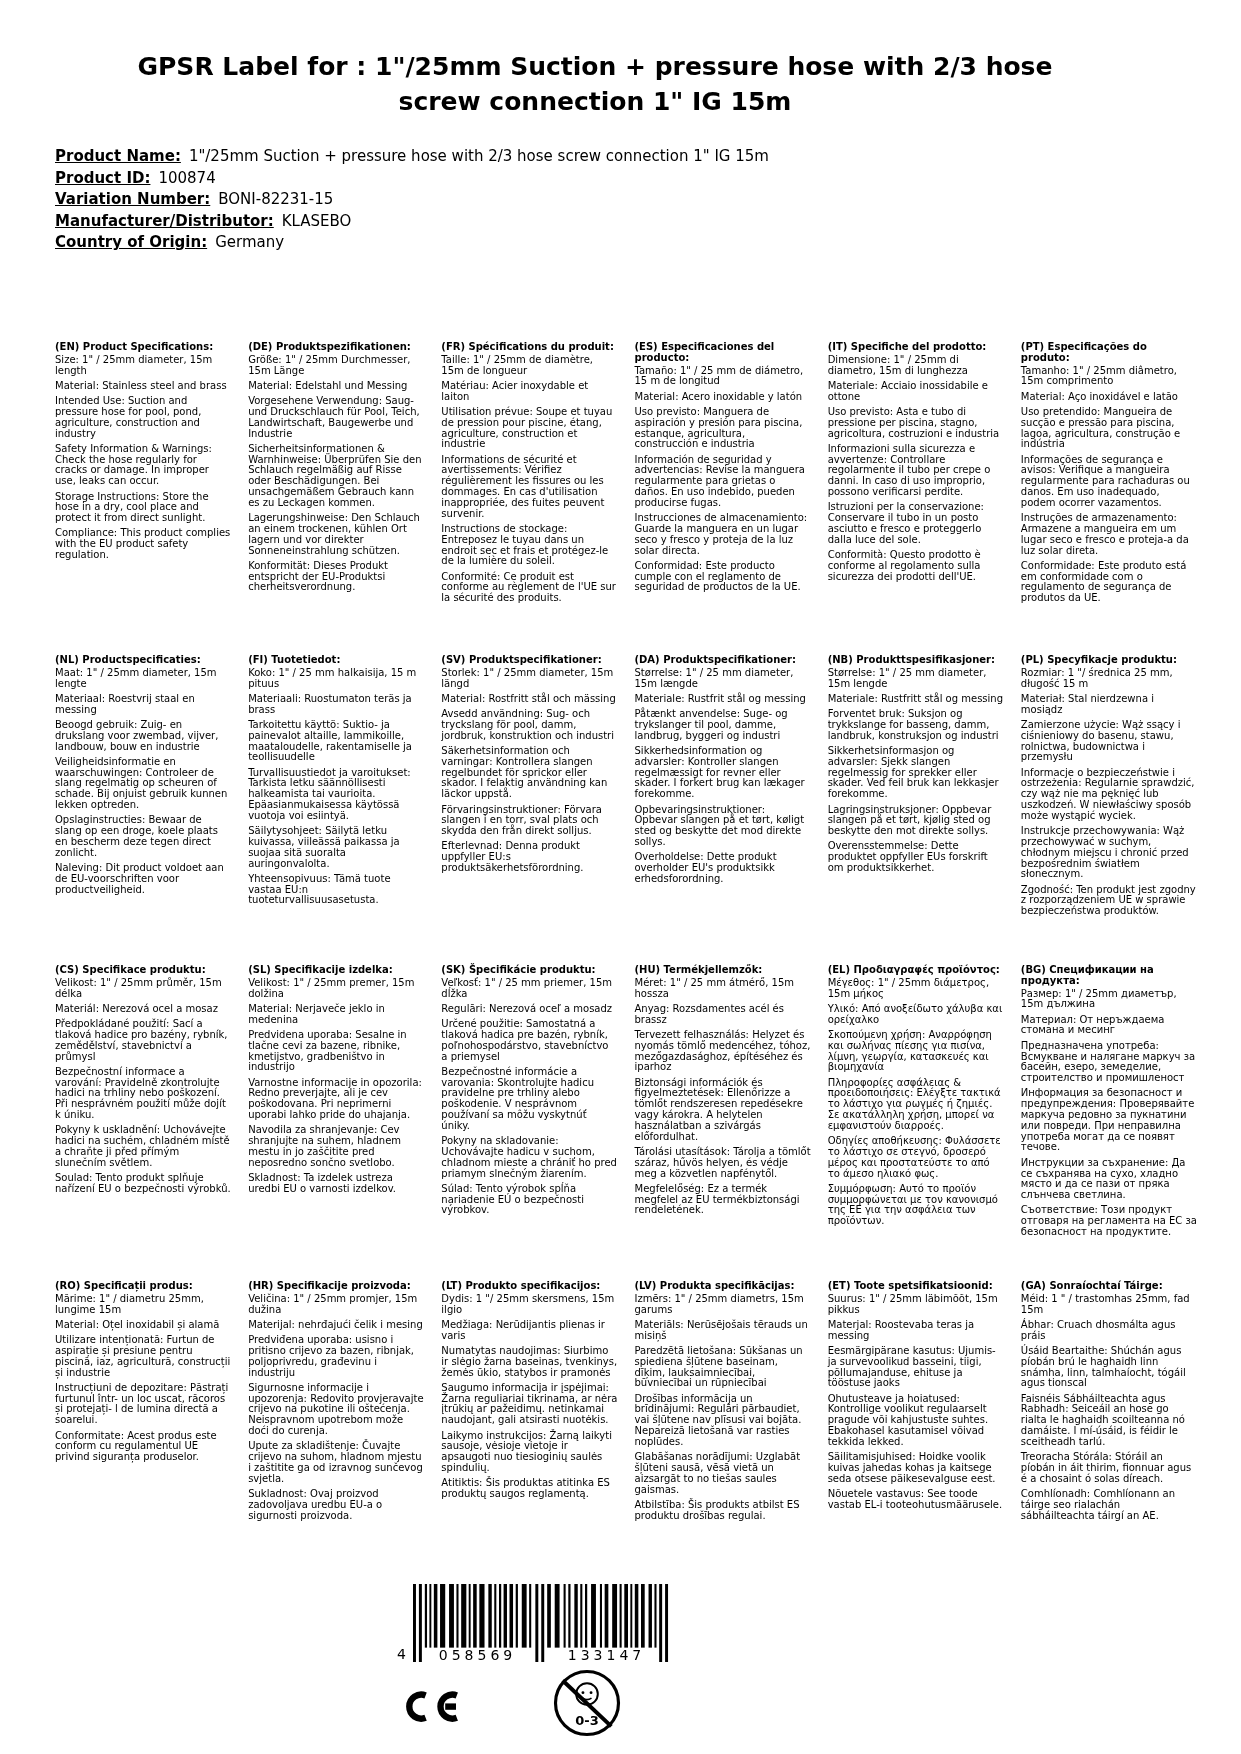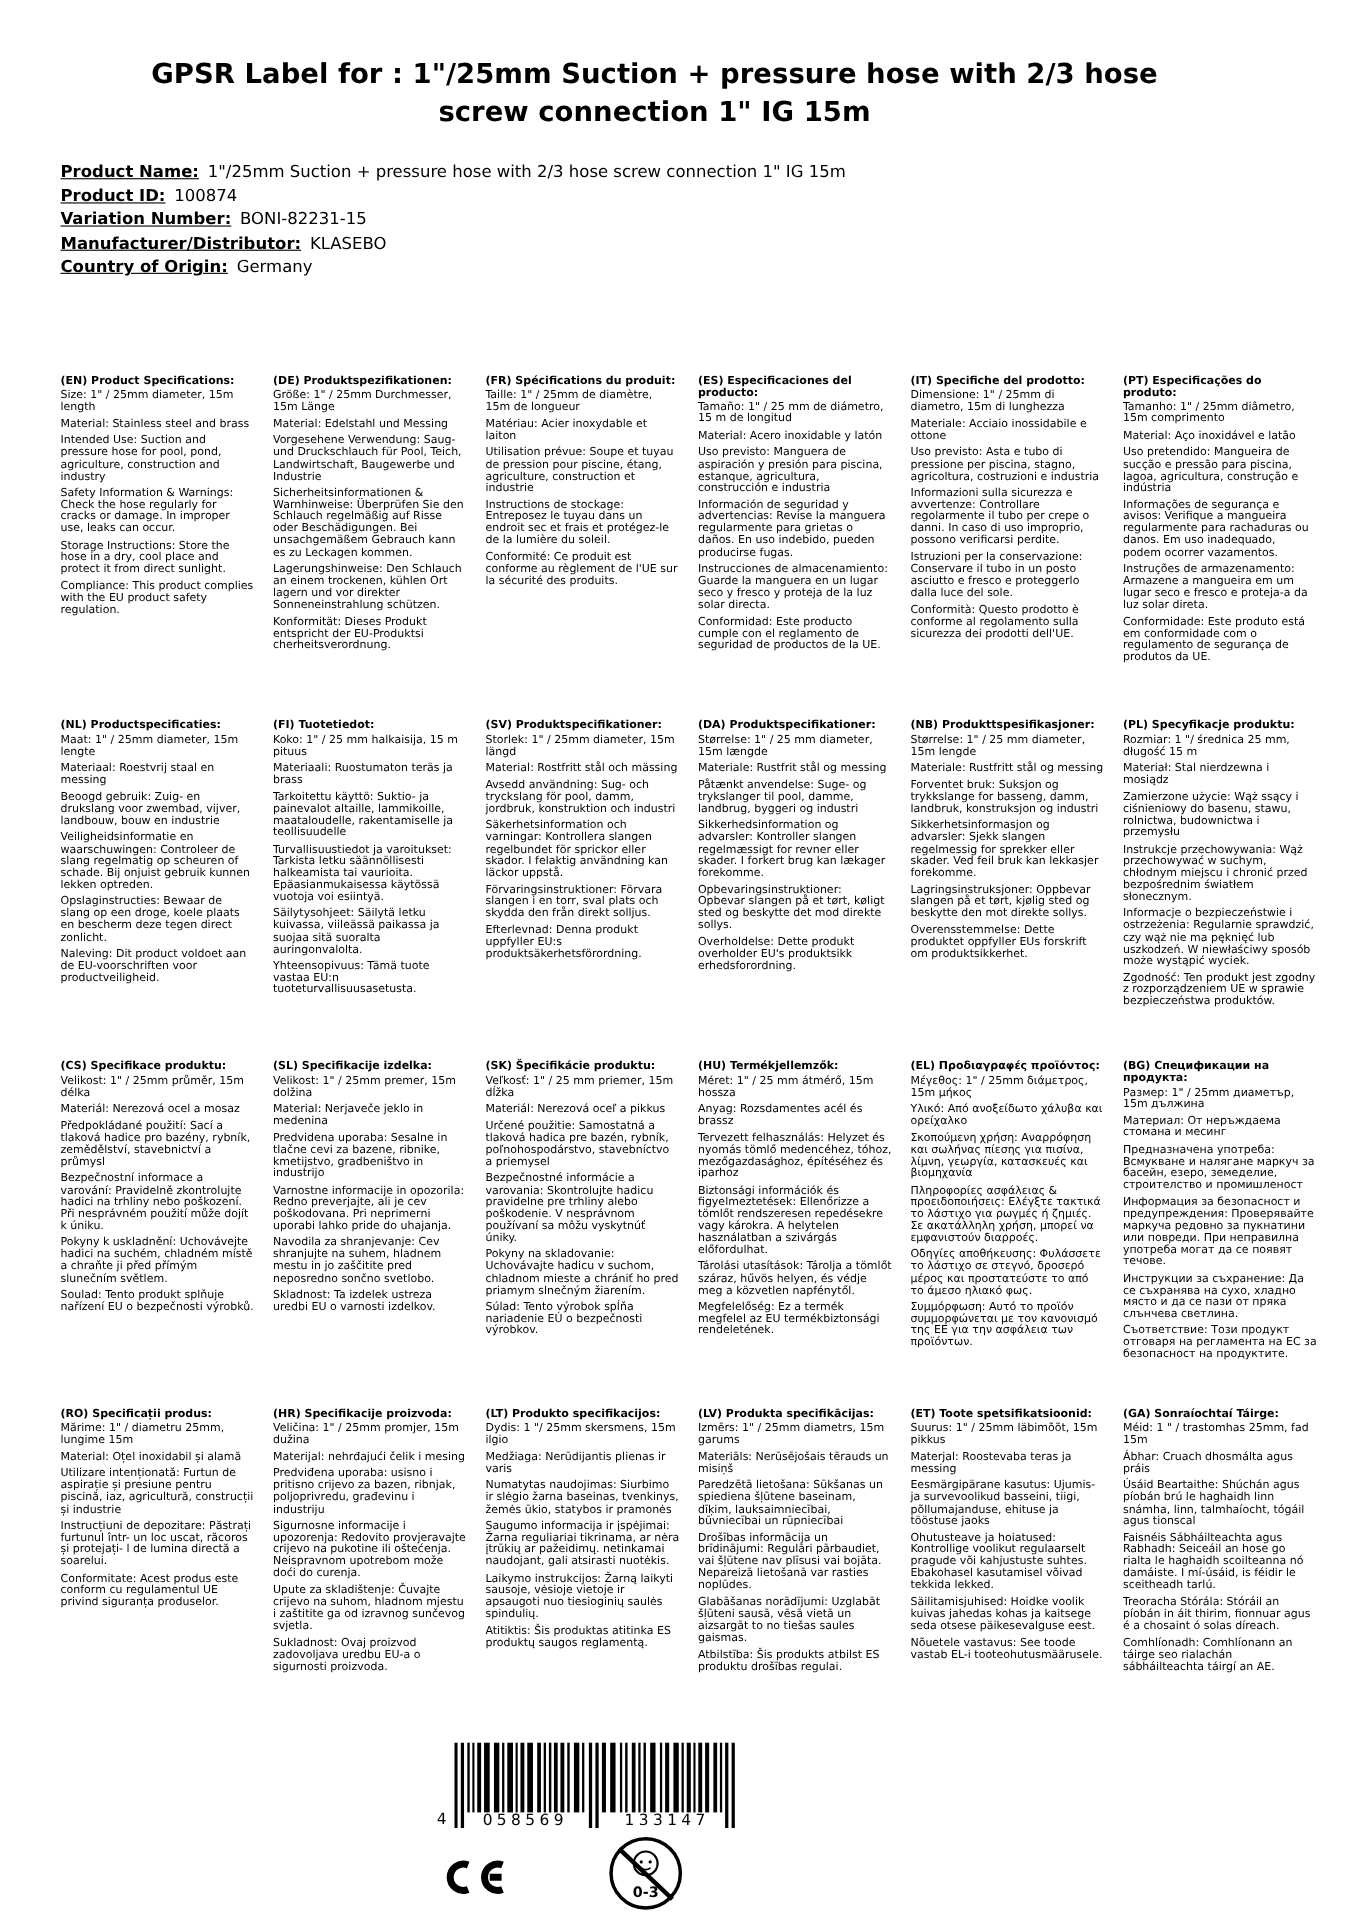--- a/index.html
+++ b/index.html
@@ -88,20 +88,21 @@
           <p class="spec-para">Konformität: Dieses Produkt entspricht der EU-Produktsi cherheitsverordnung.</p>
         </div>
     </div>
 
     <div class="spec-block">
       <div class="spec-heading">(FR) Spécifications du produit:</div>
       <div class="spec-paras">
           <p class="spec-para">Taille: 1" / 25mm de diamètre, 15m de longueur</p>
           <p class="spec-para">Matériau: Acier inoxydable et laiton</p>
           <p class="spec-para">Utilisation prévue: Soupe et tuyau de pression pour piscine, étang, agriculture, construction et industrie</p>
+          <p class="spec-para">Informations de sécurité et avertissements: Vérifiez régulièrement les fissures ou les dommages. En cas d'utilisation inappropriée, des fuites peuvent survenir.</p>
           <p class="spec-para">Instructions de stockage: Entreposez le tuyau dans un endroit sec et frais et protégez-le de la lumière du soleil.</p>
           <p class="spec-para">Conformité: Ce produit est conforme au règlement de l'UE sur la sécurité des produits.</p>
         </div>
     </div>
 
     <div class="spec-block">
       <div class="spec-heading">(ES) Especificaciones del producto:</div>
       <div class="spec-paras">
           <p class="spec-para">Tamaño: 1" / 25 mm de diámetro, 15 m de longitud</p>
           <p class="spec-para">Material: Acero inoxidable y latón</p>
@@ -195,22 +196,22 @@
           <p class="spec-para">Overensstemmelse: Dette produktet oppfyller EUs forskrift om produktsikkerhet.</p>
         </div>
     </div>
 
     <div class="spec-block">
       <div class="spec-heading">(PL) Specyfikacje produktu:</div>
       <div class="spec-paras">
           <p class="spec-para">Rozmiar: 1 "/ średnica 25 mm, długość 15 m</p>
           <p class="spec-para">Materiał: Stal nierdzewna i mosiądz</p>
           <p class="spec-para">Zamierzone użycie: Wąż ssący i ciśnieniowy do basenu, stawu, rolnictwa, budownictwa i przemysłu</p>
+          <p class="spec-para">Informacje o bezpieczeństwie i ostrzeżenia: Regularnie sprawdzić, czy wąż nie ma pęknięć lub uszkodzeń. W niewłaściwy sposób może wystąpić wyciek.</p>
           <p class="spec-para">Instrukcje przechowywania: Wąż przechowywać w suchym, chłodnym miejscu i chronić przed bezpośrednim światłem słonecznym.</p>
-          <p class="spec-para">Informacje o bezpieczeństwie i ostrzeżenia: Regularnie sprawdzić, czy wąż nie ma pęknięć lub uszkodzeń. W niewłaściwy sposób może wystąpić wyciek.</p>
           <p class="spec-para">Zgodność: Ten produkt jest zgodny z rozporządzeniem UE w sprawie bezpieczeństwa produktów.</p>
         </div>
     </div>
 
     <div class="spec-block">
       <div class="spec-heading">(CS) Specifikace produktu:</div>
       <div class="spec-paras">
           <p class="spec-para">Velikost: 1" / 25mm průměr, 15m délka</p>
           <p class="spec-para">Materiál: Nerezová ocel a mosaz</p>
           <p class="spec-para">Předpokládané použití: Sací a tlaková hadice pro bazény, rybník, zemědělství, stavebnictví a průmysl</p>
@@ -229,21 +230,21 @@
           <p class="spec-para">Varnostne informacije in opozorila: Redno preverjajte, ali je cev poškodovana. Pri neprimerni uporabi lahko pride do uhajanja.</p>
           <p class="spec-para">Navodila za shranjevanje: Cev shranjujte na suhem, hladnem mestu in jo zaščitite pred neposredno sončno svetlobo.</p>
           <p class="spec-para">Skladnost: Ta izdelek ustreza uredbi EU o varnosti izdelkov.</p>
         </div>
     </div>
 
     <div class="spec-block">
       <div class="spec-heading">(SK) Špecifikácie produktu:</div>
       <div class="spec-paras">
           <p class="spec-para">Veľkosť: 1" / 25 mm priemer, 15m dĺžka</p>
-          <p class="spec-para">Materiál: Nerezová oceľ a pikkus</p>
+          <p class="spec-para">Regulāri: Nerezová oceľ a mosadz</p>
           <p class="spec-para">Určené použitie: Samostatná a tlaková hadica pre bazén, rybník, poľnohospodárstvo, stavebníctvo a priemysel</p>
           <p class="spec-para">Bezpečnostné informácie a varovania: Skontrolujte hadicu pravidelne pre trhliny alebo poškodenie. V nesprávnom používaní sa môžu vyskytnúť úniky.</p>
           <p class="spec-para">Pokyny na skladovanie: Uchovávajte hadicu v suchom, chladnom mieste a chrániť ho pred priamym slnečným žiarením.</p>
           <p class="spec-para">Súlad: Tento výrobok spĺňa nariadenie EÚ o bezpečnosti výrobkov.</p>
         </div>
     </div>
 
     <div class="spec-block">
       <div class="spec-heading">(HU) Termékjellemzők:</div>
       <div class="spec-paras">

